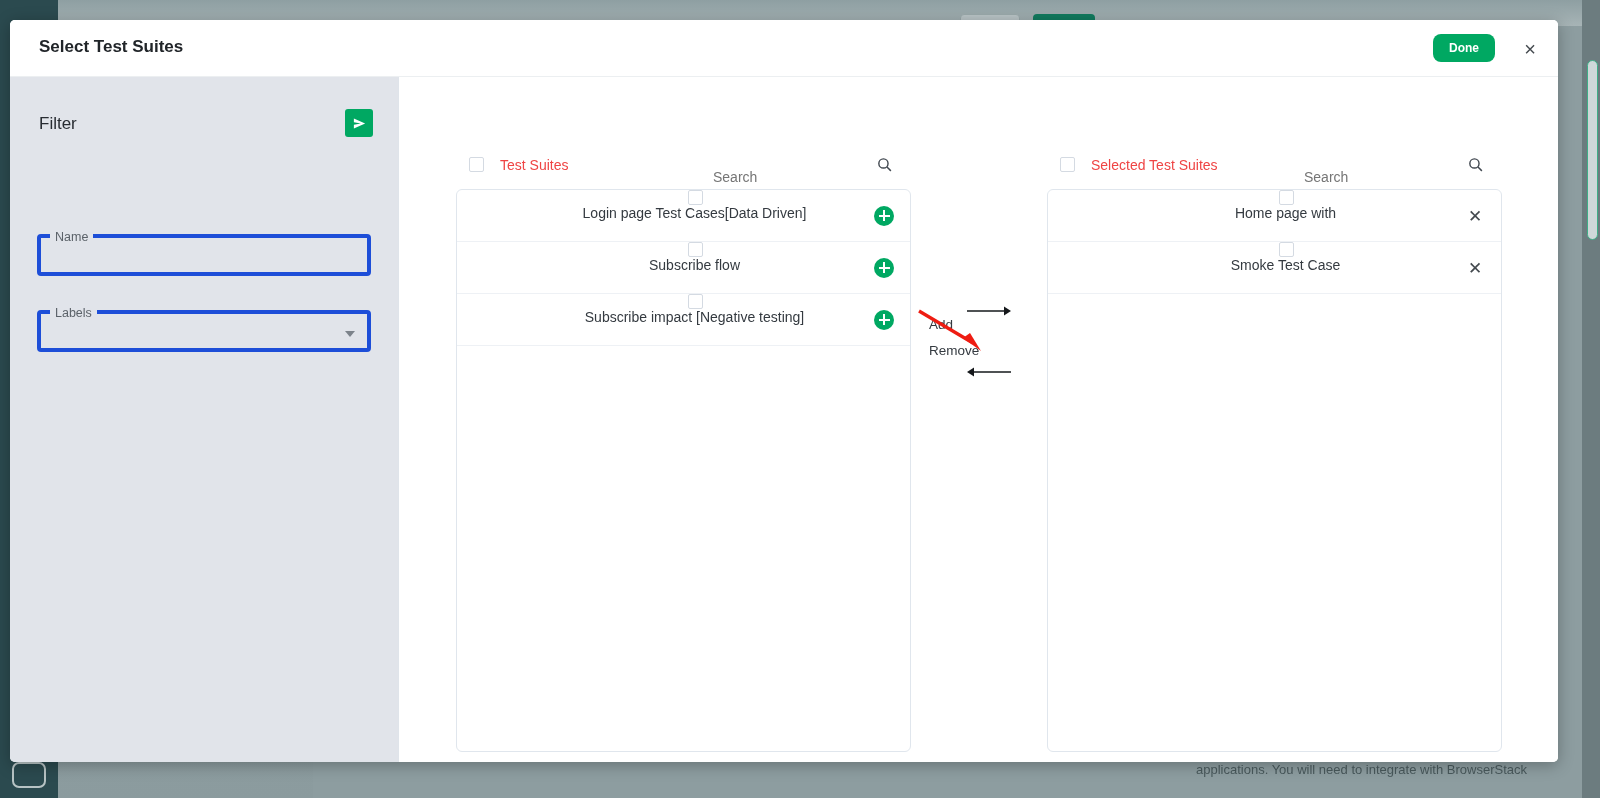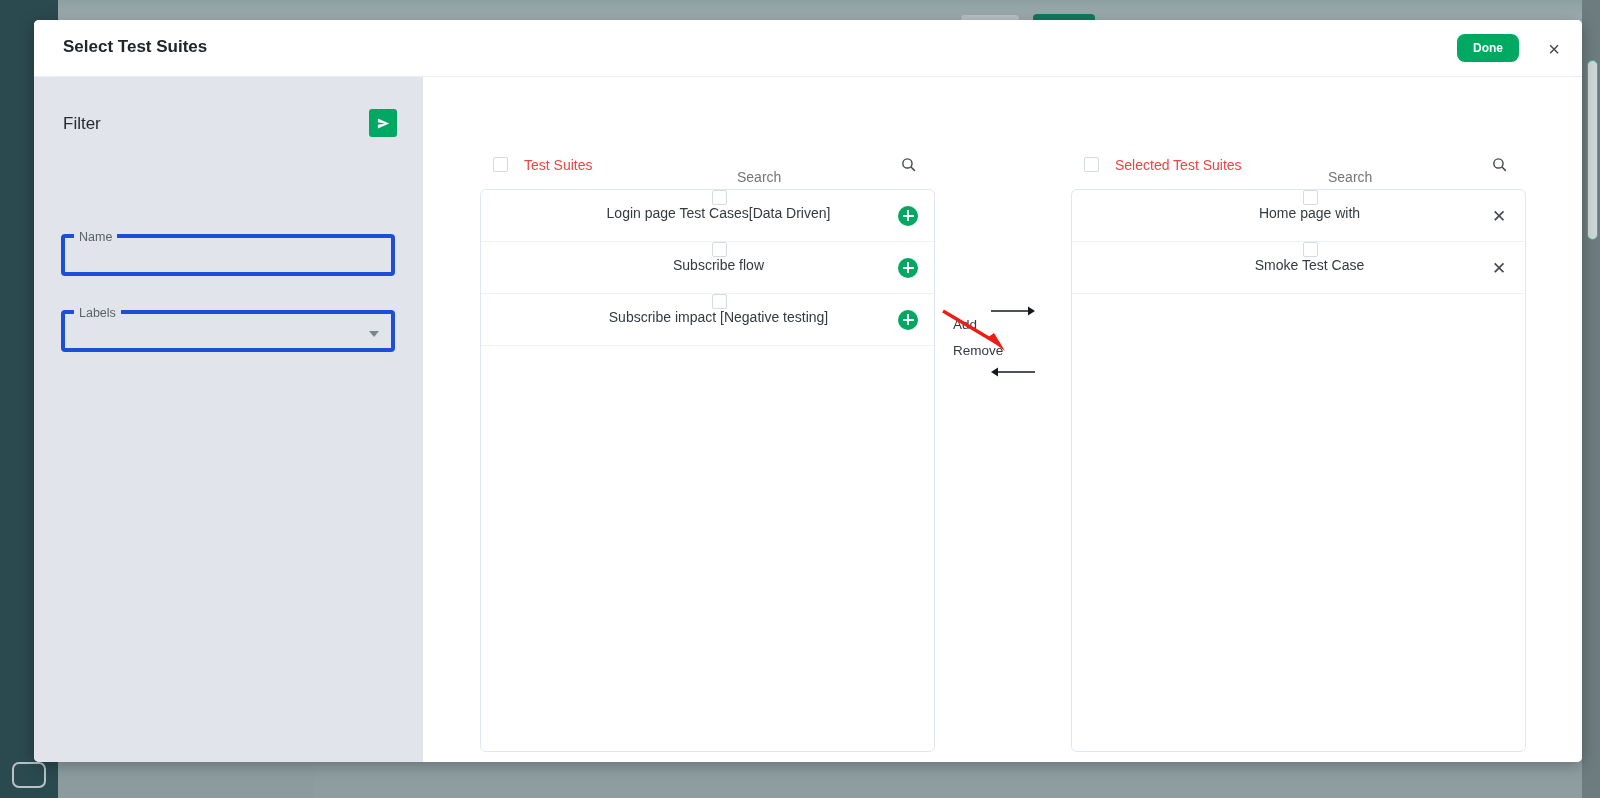--- a/index.html
+++ b/index.html
@@ -95,21 +95,20 @@
 
   
   #modal {
     position: absolute;
     left: 10px; top: 20px;
     width: 1548px; height: 742px;
     background: #ffffff;
     border-radius: 5px;
     box-shadow: 0 3px 16px rgba(0,0,0,.28);
     overflow: hidden;
-    margin-left: 24px;
   }
 
   
   #modal-header {
     position: relative;
     height: 56px;
     background: #ffffff;
     border-bottom: 1px solid #eceff1;
   }
   #modal-title {
@@ -380,20 +379,21 @@
 
 <div id="app-background">
   <div id="bg-body"></div>
   <div id="bg-panel-edge"></div>
   <div id="bg-topbar"></div>
   <div id="bg-btn-secondary"></div>
   <div id="bg-btn-primary"></div>
   <div id="bg-left-rail">
     <div id="bg-rail-button"></div>
   </div>
+  <div id="bg-footer-text">applications. You will need to integrate with BrowserStack</div>
   <div id="bg-right-strip"></div>
   <div id="bg-scrollbar-track"></div>
 </div>
 
 <div id="modal">
 
   <div id="modal-header">
     <div id="modal-title">Select Test Suites</div>
     <button id="done-button">Done</button>
     <button id="close-button">×</button>

